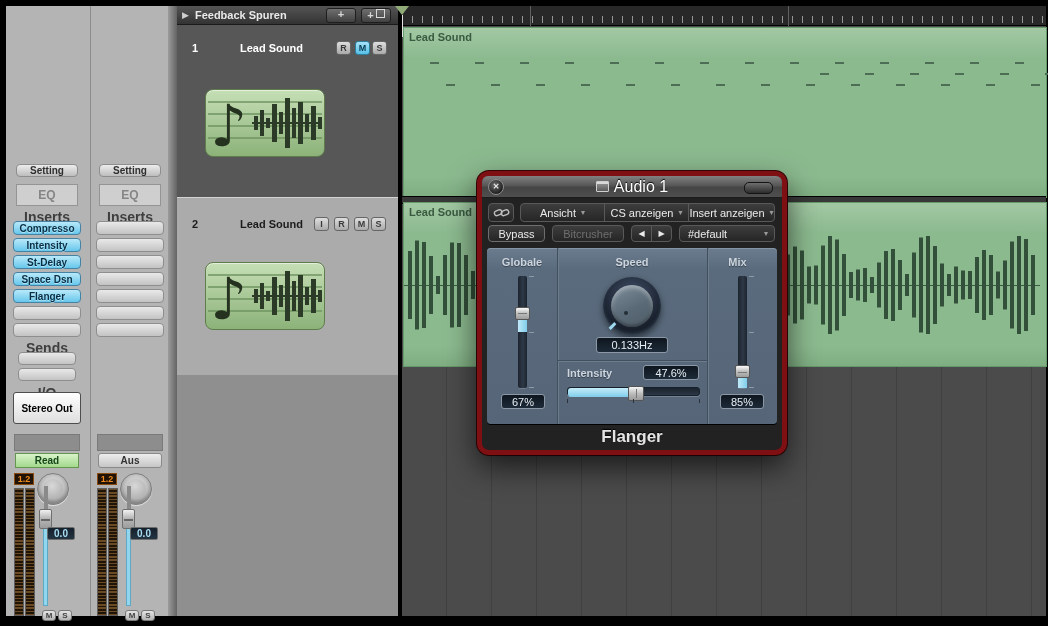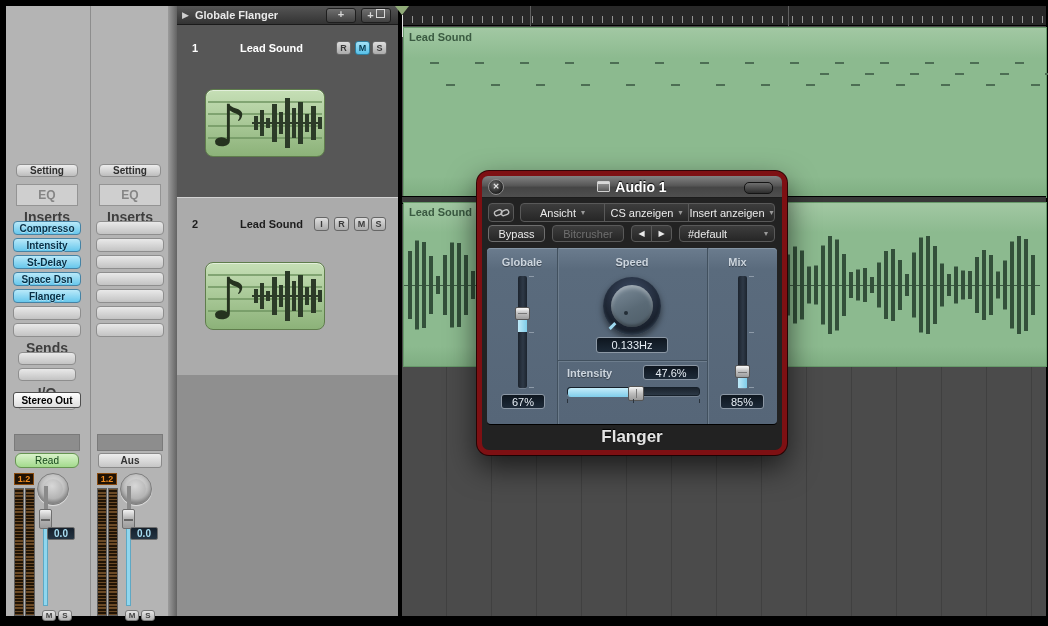--- a/index.html
+++ b/index.html
@@ -18,22 +18,22 @@
             color:#2e2e2e;font-weight:bold;font-size:10px;}
   .eq-box{background:#cfcfcf;border:1px solid #949494;color:#858585;font-weight:bold;font-size:12px;}
   .sec-label{color:#3e3e3e;font-weight:bold;font-size:14px;text-align:center;}
   .slot{height:14px;border-radius:4px;}
   .slot-empty{background:linear-gradient(#e9e9e9,#c3c3c3);border:1px solid #8e8e8e;}
   .slot-blue{background:linear-gradient(#b9e9f9,#67c7ec);border:1px solid #4583a5;color:#062f46;
              font-weight:bold;font-size:10px;text-align:center;line-height:13px;
              text-shadow:0 1px 0 rgba(255,255,255,.45);}
   .out-btn{background:linear-gradient(#ffffff,#dedede);border:1px solid #4e4e4e;border-radius:3px;
            color:#000;font-weight:bold;font-size:10px;}
-  .auto-read{background:linear-gradient(#d9f3ca,#a3da8d);border:1px solid #669552;border-radius:6px;
-             color:#14461a;font-weight:normal;font-size:10px;}
+  .auto-read{background:linear-gradient(#d9f3ca,#a3da8d);border:1px solid #669552;border-radius:0;
+             color:#14461a;font-weight:bold;font-size:10px;}
   .auto-aus{background:linear-gradient(#ededed,#c6c6c6);border:1px solid #8a8a8a;border-radius:3px;
             color:#333;font-weight:bold;font-size:10px;}
   .grp-box{background:#8d8d8d;border:1px solid #7a7a7a;}
   .in-badge{background:#201204;border:1px solid #8a4c10;color:#ef8a1e;font-weight:bold;font-size:9px;
             text-align:center;line-height:11px;}
   .meterbar{background:repeating-linear-gradient(to bottom,#6b4a26 0 1.5px,#201406 1.5px 3.2px);
             border:1px solid #5e5e5e;}
   .panknob{border-radius:50%;background:radial-gradient(circle at 50% 38%,#e2e2e2,#b8b8b8 60%,#8f8f8f);
            border:1px solid #7e7e7e;box-shadow:inset 0 -3px 4px rgba(0,0,0,.25),0 1px 1px rgba(255,255,255,.6);}
   .panknob::after{content:"";position:absolute;left:50%;top:50%;width:20px;height:20px;margin:-10px 0 0 -10px;
@@ -84,21 +84,21 @@
              background:repeating-linear-gradient(to right,transparent 0 44px,#404040 44px 45px);}
   [data-name="region2-waveform"] i{position:absolute;top:50%;transform:translateY(-50%);width:4px;background:#33503a;}
   [data-name="region2-waveform"]::before{content:"";position:absolute;left:0;right:6px;top:50%;height:1px;background:#3c5a42;}
   [data-name="region1-waveform"] i{position:absolute;width:9px;height:2px;background:#4d6e54;}
 
   
   .plugwin{left:477px;top:171px;width:310px;height:284px;background:#222;border:5px solid #7e1013;
            border-radius:12px;box-shadow:0 12px 30px rgba(0,0,0,.65),0 0 0 1px #3a0607;}
   .ptitle{position:absolute;left:0;top:0;width:300px;height:21px;border-radius:6px 6px 0 0;
           background:linear-gradient(#828282,#575757 45%,#454545 55%,#4f4f4f);border-bottom:1px solid #1c1c1c;}
-  .ptitle-text{color:#fff;font-weight:bold;font-size:14px;text-shadow:0 -1px 1px #000;}
+  .ptitle-text{color:#fff;font-weight:normal;font-size:16px;text-shadow:0 -1px 1px #000;}
   .pclose{position:absolute;left:6px;top:3px;width:14px;height:14px;border-radius:50%;
           background:radial-gradient(circle at 40% 35%,#6a6a6a,#1d1d1d 75%);border:1px solid #8c8c8c;
           color:#e8e8e8;font-size:8px;line-height:14px;text-align:center;font-weight:bold;}
   .pmini{position:absolute;right:9px;top:6px;width:27px;height:10px;border-radius:5px;
          background:linear-gradient(#6e6e6e,#2c2c2c);border:1px solid #141414;}
   .pbtn{background:linear-gradient(#3d3d3d,#262626);border:1px solid #595959;color:#eaeaea;
         font-weight:normal;font-size:11px;}
   .pbtn .dd{color:#9a9a9a;font-size:8px;margin-left:5px;}
   .pdisabled{color:#6f6f6f;}
   .titleicon{display:inline-block;width:11px;height:9px;margin-right:5px;border:1px solid #cfcfcf;border-radius:1px;
@@ -153,21 +153,21 @@
       <div class="a slot slot-blue" style="left:7px;top:249px;width:68px;" data-name="insert-slot-stdelay">St-Delay</div>
       <div class="a slot slot-blue" style="left:7px;top:266px;width:68px;" data-name="insert-slot-spacedsn">Space Dsn</div>
       <div class="a slot slot-blue" style="left:7px;top:283px;width:68px;" data-name="insert-slot-flanger">Flanger</div>
       <div class="a slot slot-empty" style="left:7px;top:300px;width:68px;" data-name="insert-slot-empty"></div>
       <div class="a slot slot-empty" style="left:7px;top:317px;width:68px;" data-name="insert-slot-empty"></div>
       <div class="a sec-label" style="left:0;top:334px;width:82px;" data-name="sends-label">Sends</div>
       <div class="a slot slot-empty" style="left:12px;top:346px;width:58px;height:13px;" data-name="send-slot-empty"></div>
       <div class="a slot slot-empty" style="left:12px;top:362px;width:58px;height:13px;" data-name="send-slot-empty"></div>
       <div class="a sec-label" style="left:0;top:379px;width:82px;" data-name="io-label">I/O</div>
       <div class="a slot slot-empty" style="left:12px;top:391px;width:58px;height:13px;" data-name="input-slot"></div>
-      <div class="a out-btn ctr" style="left:7px;top:386px;width:68px;height:16px;" data-name="output-button">Stereo Out</div>
+      <div class="a out-btn ctr" style="left:7px;top:386px;width:68px;height:32px;" data-name="output-button">Stereo Out</div>
       <div class="a grp-box" style="left:8px;top:428px;width:66px;height:17px;" data-name="group-slot"></div>
       <div class="a auto-read ctr" style="left:9px;top:447px;width:64px;height:15px;" data-name="automation-mode-button">Read</div>
       <div class="a in-badge" style="left:8px;top:467px;width:20px;height:12px;" data-name="input-channels-badge">1.2</div>
       <div class="a panknob" style="left:31px;top:467px;width:32px;height:32px;" data-name="pan-knob"></div>
       <div class="a meterbar" style="left:8px;top:482px;width:10px;height:128px;" data-name="level-meter-left"></div>
       <div class="a meterbar" style="left:19px;top:482px;width:10px;height:128px;" data-name="level-meter-right"></div>
       <div class="a fader-gray" style="left:38px;top:480px;width:4px;height:28px;" data-name="fader-track-upper"></div>
       <div class="a fader-cyan" style="left:37px;top:506px;width:5px;height:94px;" data-name="fader-track"></div>
       <div class="a fader-handle" style="left:33px;top:503px;width:13px;height:20px;" data-name="fader-handle"></div>
       <div class="a fval" style="left:41px;top:521px;width:28px;height:13px;" data-name="fader-value">0.0</div>
@@ -199,21 +199,21 @@
       <div class="a msbtn" style="left:34px;top:604px;width:14px;height:11px;" data-name="mute-button">M</div>
       <div class="a msbtn" style="left:50px;top:604px;width:14px;height:11px;" data-name="solo-button">S</div>
     </div>
   </div>
 
   <div class="a sep-band" data-name="inspector-divider"></div>
 
   <div class="a tracklist" data-name="track-list">
     <div class="a tl-header" data-name="global-tracks-header">
       <span class="tl-disc" data-name="disclosure-triangle-icon">▶</span>
-      <span class="tl-title" data-name="global-tracks-title">Globale Flanger</span>
+      <span class="tl-title" data-name="global-tracks-title">Feedback Spuren</span>
       <span style="flex:1"></span>
       <span class="tl-addbtn" style="margin-right:5px;" data-name="add-track-button">+</span>
       <span class="tl-addbtn" style="margin-right:7px;position:relative;" data-name="add-multi-track-button"><span>+</span><span style="display:inline-block;width:7px;height:7px;border:1px solid #d8d8d8;margin-left:2px;vertical-align:1px;" data-name="layers-icon"></span></span>
     </div>
 
     <div class="a trow1" data-name="track-row-1">
       <span class="a tnum1" style="left:15px;top:17px;" data-name="track-number">1</span>
       <span class="a tname1" style="left:63px;top:17px;" data-name="track-name">Lead Sound</span>
       <span class="a tbtn" style="left:159px;top:16px;" data-name="record-enable-button">R</span>
       <span class="a tbtn tbtn-on" style="left:178px;top:16px;" data-name="mute-button">M</span>

